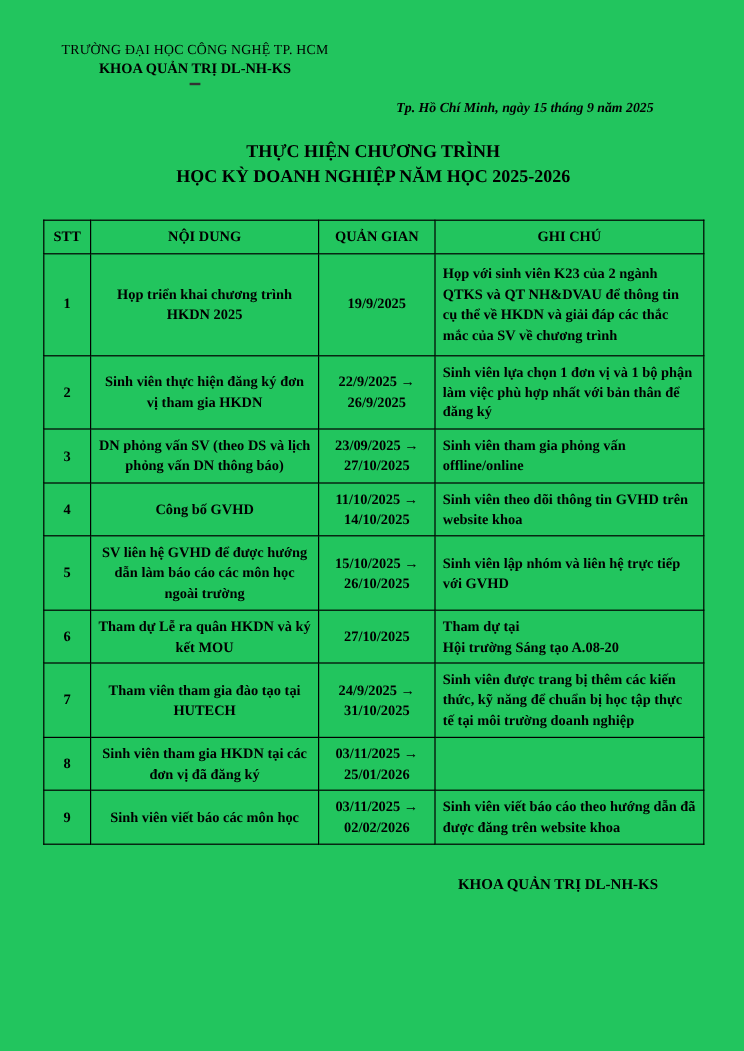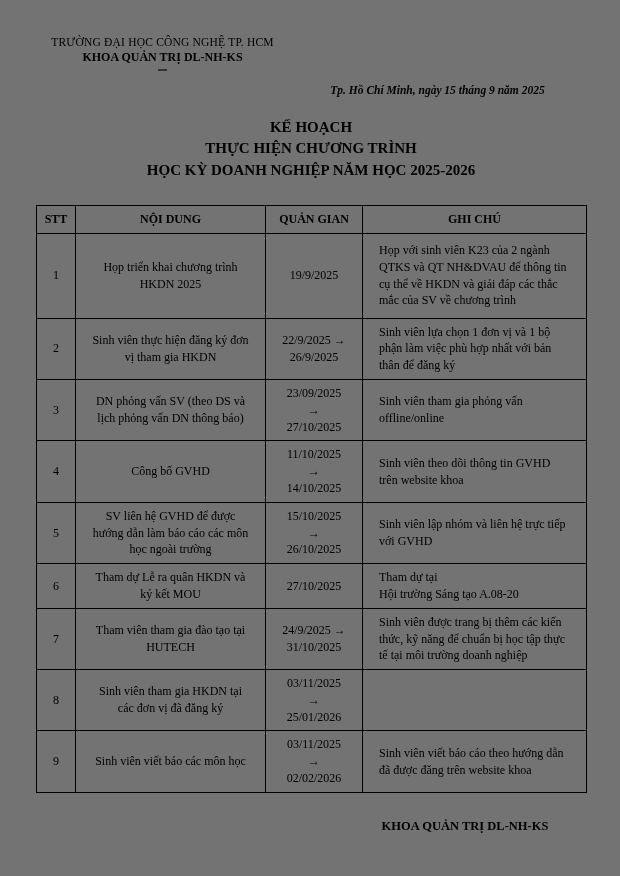--- a/index.html
+++ b/index.html
@@ -5,21 +5,21 @@
   html, body {
     margin: 0;
     padding: 0;
     background: #ffffff;
   }
   .page {
     position: relative;
     width: 620px;
     height: 876px;
     margin: 0 auto;
-    background: #737373;
+    background: #22c55e;
     color: #000000;
     font-family: "Liberation Serif", "DejaVu Serif", serif;
     box-sizing: border-box;
     padding: 36px 34px 0 36px;
     overflow: hidden;
   }
   
   .letterhead {
     display: flex;
     width: 100%;
@@ -82,24 +82,25 @@
     border-collapse: collapse;
     margin-top: 23px;
     width: 550px;
     table-layout: fixed;
   }
   table.schedule th,
   table.schedule td {
     border: 1px solid #000000;
     font-size: 12px;
     vertical-align: middle;
-    padding: 5px 16px;
+    padding: 5px 6px;
     line-height: 1.4;
     white-space: pre-line;
     word-wrap: break-word;
+    font-weight: bold;
   }
   table.schedule th {
     font-weight: bold;
     text-align: center;
     padding: 5px 2px;
     white-space: normal;
   }
   td.cell-stt  { text-align: center; }
   td.cell-content { text-align: center; }
   td.cell-time { text-align: center; padding-left: 3px; padding-right: 3px; }
@@ -131,21 +132,20 @@
       <div class="dash"></div>
     </div>
   </div>
 
   <div class="dateline-row">
     <div class="dateline-spacer"></div>
     <div class="dateline">Tp. Hồ Chí Minh, ngày 15 tháng 9 năm 2025</div>
   </div>
 
   <div class="doc-title">
-    <div>KẾ HOẠCH</div>
     <div>THỰC HIỆN CHƯƠNG TRÌNH</div>
     <div>HỌC KỲ DOANH NGHIỆP NĂM HỌC 2025-2026</div>
   </div>
 
   <table class="schedule">
     <colgroup>
       <col style="width:39px">
       <col style="width:190px">
       <col style="width:97px">
       <col style="width:224px">

